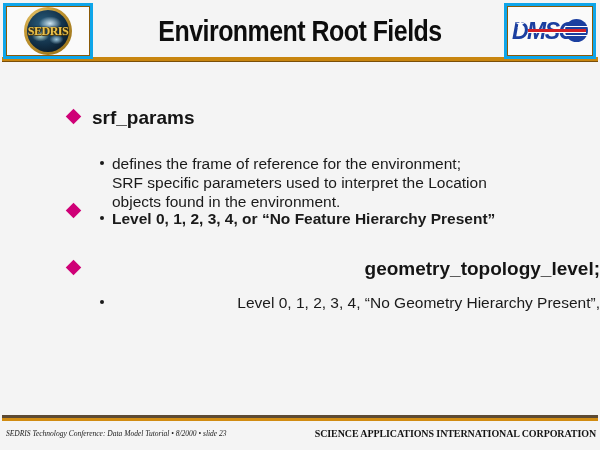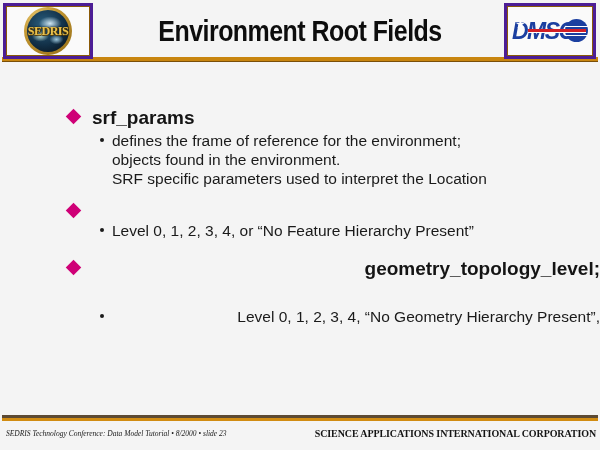--- a/index.html
+++ b/index.html
@@ -32,21 +32,21 @@
   .header-rule-dark {
     position: absolute;
     left: 2px; top: 61px;
     width: 596px; height: 1px;
     background: #7a4f08;
   }
 
   .logo-frame {
     position: absolute;
     background: #fafafa;
-    border: 3px solid #4c1d95;
+    border: 3px solid #0ea5e9;
     box-sizing: border-box;
     padding-left: 20px;
   }
   .logo-frame::after {
     content: "";
     position: absolute;
     left: 0; top: 0; right: 0; bottom: 0;
     border: 1px solid #8a5a08;
     pointer-events: none;
   }
@@ -285,48 +285,48 @@
     </div>
   </div>
 
   <div id="body">
 
     <div class="block" style="top:36px;">
       <div class="lvl1">
         <span class="diamond"></span>
         <span>srf_params</span>
       </div>
-      <div class="lvl2" style="margin-top:1px;">
+      <div class="lvl2" style="margin-top:24px;">
         <span class="dot"></span>
         <span>defines the frame of reference for the environment;</span>
       </div>
       <div class="lvl2">
+        <span>SRF specific parameters used to interpret the Location</span>
+      </div>
+      <div class="lvl2">
         <span>objects found in the environment.</span>
-      </div>
-      <div class="lvl2">
-        <span>SRF specific parameters used to interpret the Location</span>
       </div>
     </div>
 
     <div class="block" style="top:130px;">
       <div class="lvl1">
         <span class="diamond"></span>
       </div>
-      <div class="lvl2" style="margin-top:21px;">
+      <div class="lvl2" style="margin-top:9px;font-weight:bold;">
         <span class="dot"></span>
         <span>Level 0, 1, 2, 3, 4, or “No Feature Hierarchy Present”</span>
       </div>
     </div>
 
     <div class="block" style="top:187px;text-align:right;">
       <div class="lvl1">
         <span class="diamond"></span>
         <span>geometry_topology_level;</span>
       </div>
-      <div class="lvl2" style="margin-top:26px;">
+      <div class="lvl2" style="margin-top:12px;">
         <span class="dot"></span>
         <span>Level 0, 1, 2, 3, 4, “No Geometry Hierarchy Present”,</span>
       </div>
     </div>
   </div>
 
   <div id="footer-rule-dark"></div>
   <div id="footer-rule-gold"></div>
   <div id="footer-left">SEDRIS Technology Conference: Data Model Tutorial • 8/2000 • slide 23</div>
   <div id="footer-right">SCIENCE APPLICATIONS INTERNATIONAL CORPORATION</div>

